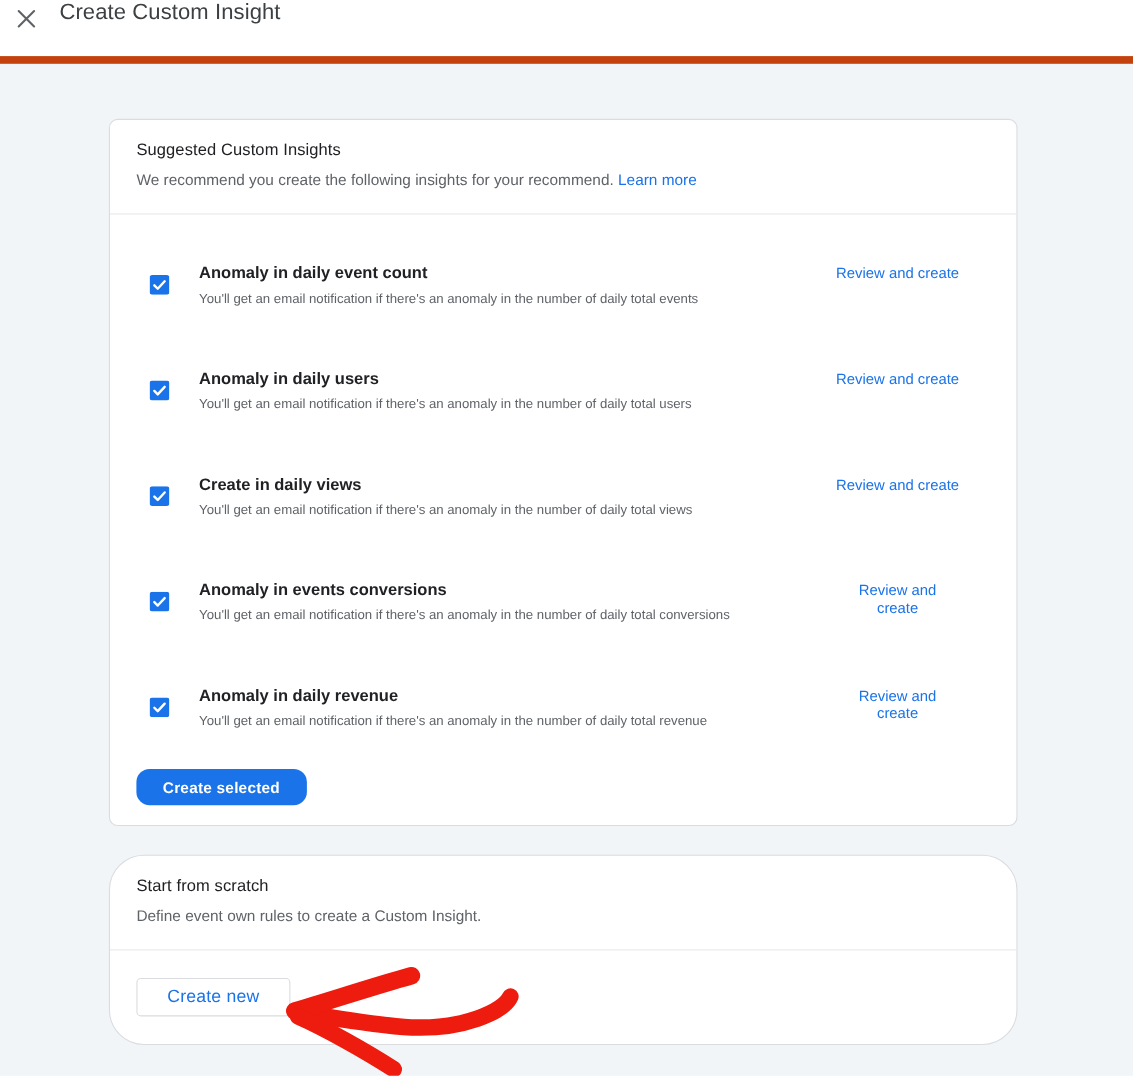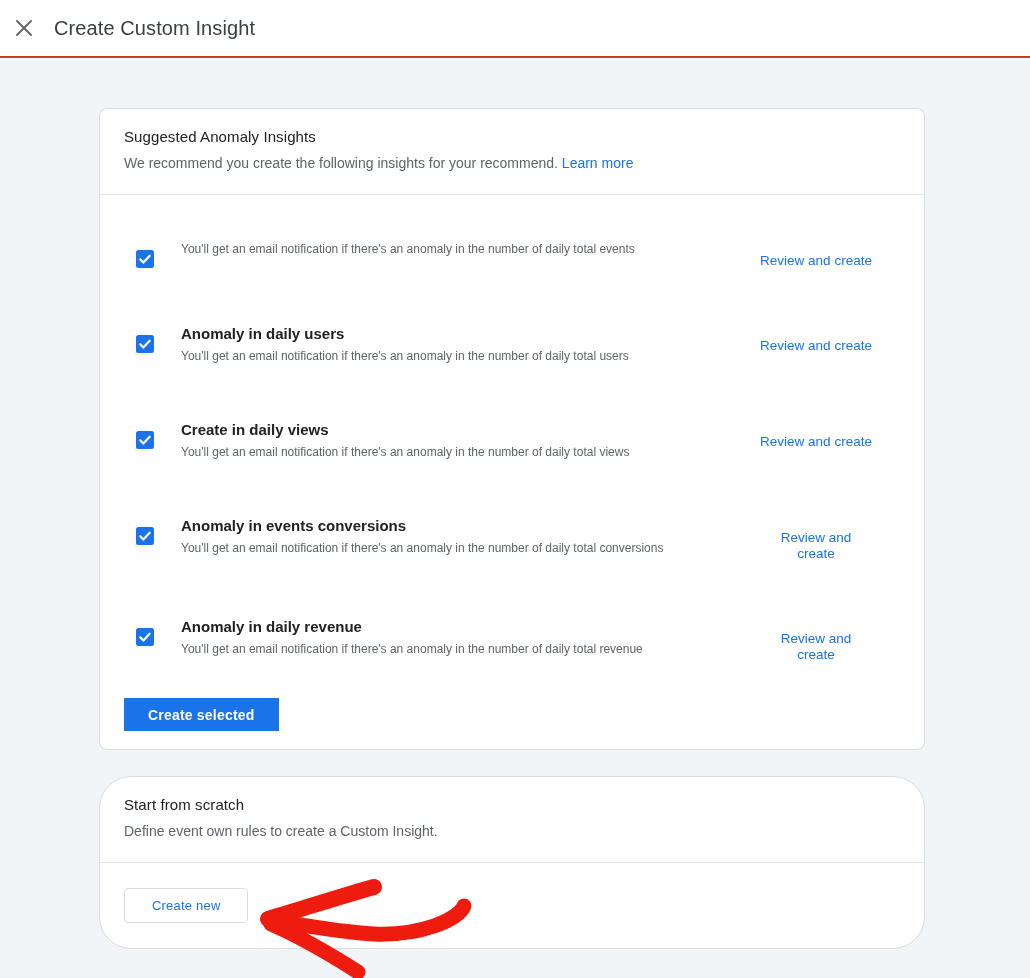--- a/index.html
+++ b/index.html
@@ -9,23 +9,22 @@
     background: #f2f5f8;
     color: #202124;
     overflow: hidden;
     position: relative;
   }
 
   
   .topbar {
     height: 58px;
     background: #ffffff;
-    border-bottom: 2px solid #c2410c;
+    border-bottom: 7px solid #c2410c;
     display: flex;
-    align-items: center;
     padding-left: 7px;
   }
   .close-btn {
     width: 34px; height: 34px;
     display: flex; align-items: center; justify-content: center;
     cursor: pointer;
     background: none; border: none;
   }
   .close-btn svg { display: block; }
   .topbar-title {
@@ -99,21 +98,21 @@
     color: #5f6368;
     line-height: 18px;
     margin-top: 2px;
   }
   .insight-desc.one-line { white-space: nowrap; }
   .insight-desc.two-line { max-width: 539px; }
   .insight-action {
     flex: none;
     width: 120px;
     margin-right: 24px;
-    margin-top: 15px;
+    margin-top: 3px;
     text-align: center;
     font-size: 13.5px;
     font-weight: 500;
     line-height: 16px;
     color: #1a73e8;
     cursor: pointer;
   }
   .insight-action .narrow {
     display: inline-block;
     max-width: 82px;
@@ -122,32 +121,32 @@
   .card-footer { padding: 8px 24px 18px 24px; }
   .btn-primary {
     display: inline-block;
     background: #1a73e8;
     color: #ffffff;
     font-family: inherit;
     font-size: 14px;
     font-weight: 600;
     letter-spacing: 0.2px;
     border: none;
-    border-radius: 0;
+    border-radius: 12px;
     height: 33px;
     padding: 0 24px;
     cursor: pointer;
   }
   .scratch-footer { padding: 25px 24px 25px 24px; }
   .btn-outline {
     display: inline-block;
     background: #ffffff;
     color: #1a73e8;
     font-family: inherit;
-    font-size: 13px;
+    font-size: 16px;
     font-weight: 500;
     letter-spacing: 0.2px;
     border: 1px solid #dadce0;
     border-radius: 4px;
     height: 35px;
     padding: 0 27px;
     cursor: pointer;
   }
 
   
@@ -172,38 +171,39 @@
       </svg>
     </span>
   </button>
   <div class="topbar-title">Create Custom Insight</div>
 </div>
 
 <div class="content">
 
   <div class="card">
     <div class="card-header">
-      <div class="card-title">Suggested Anomaly Insights</div>
+      <div class="card-title">Suggested Custom Insights</div>
       <div class="card-subtitle">
         <span>We recommend you create the following insights for your recommend.</span>
         <span class="link underline">Learn more</span>
       </div>
     </div>
     <div class="divider"></div>
 
     <div class="insights-list">
 
       <div class="insight-row">
         <span class="checkbox">
           <svg viewBox="0 0 18 18" width="18" height="18">
               <rect x="0" y="0" width="18" height="18" rx="2.5" fill="#1a73e8"></rect>
               <path d="M4.3 9.4 L7.4 12.5 L13.7 5.7" stroke="#ffffff" stroke-width="2.2" fill="none" stroke-linecap="round" stroke-linejoin="round"></path>
             </svg>
         </span>
         <div class="insight-text">
+          <div class="insight-title">Anomaly in daily event count</div>
           <div class="insight-desc one-line">You'll get an email notification if there's an anomaly in the number of daily total events</div>
         </div>
         <div class="insight-action">Review and create</div>
       </div>
 
       <div class="insight-row">
         <span class="checkbox">
           <svg viewBox="0 0 18 18" width="18" height="18">
               <rect x="0" y="0" width="18" height="18" rx="2.5" fill="#1a73e8"></rect>
               <path d="M4.3 9.4 L7.4 12.5 L13.7 5.7" stroke="#ffffff" stroke-width="2.2" fill="none" stroke-linecap="round" stroke-linejoin="round"></path>

